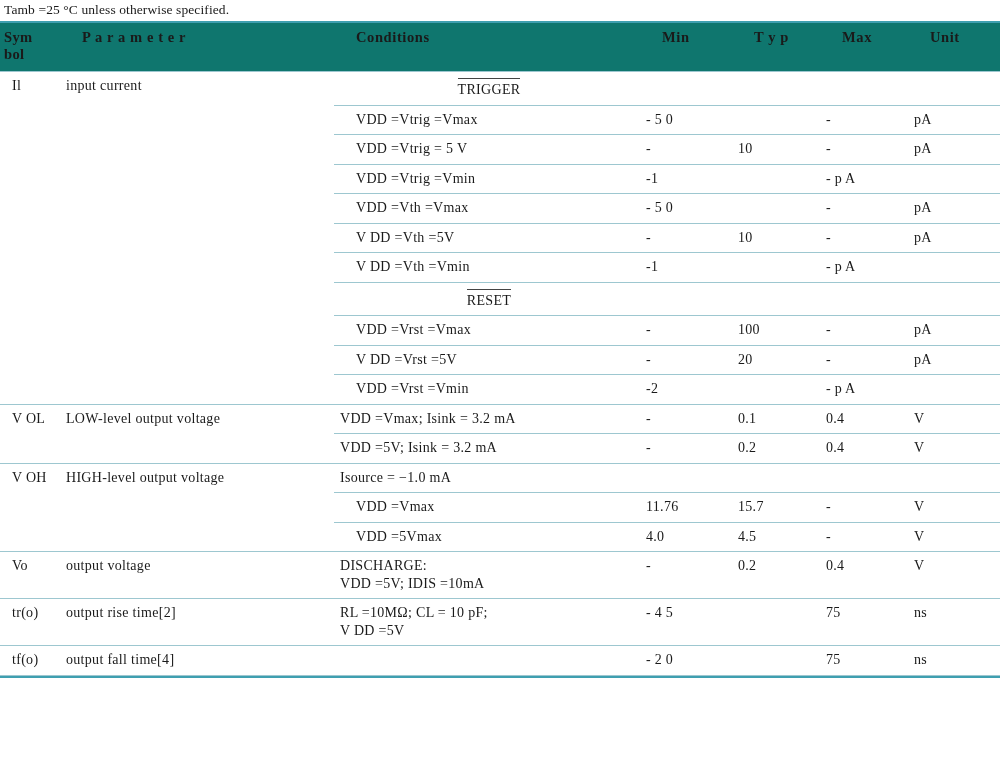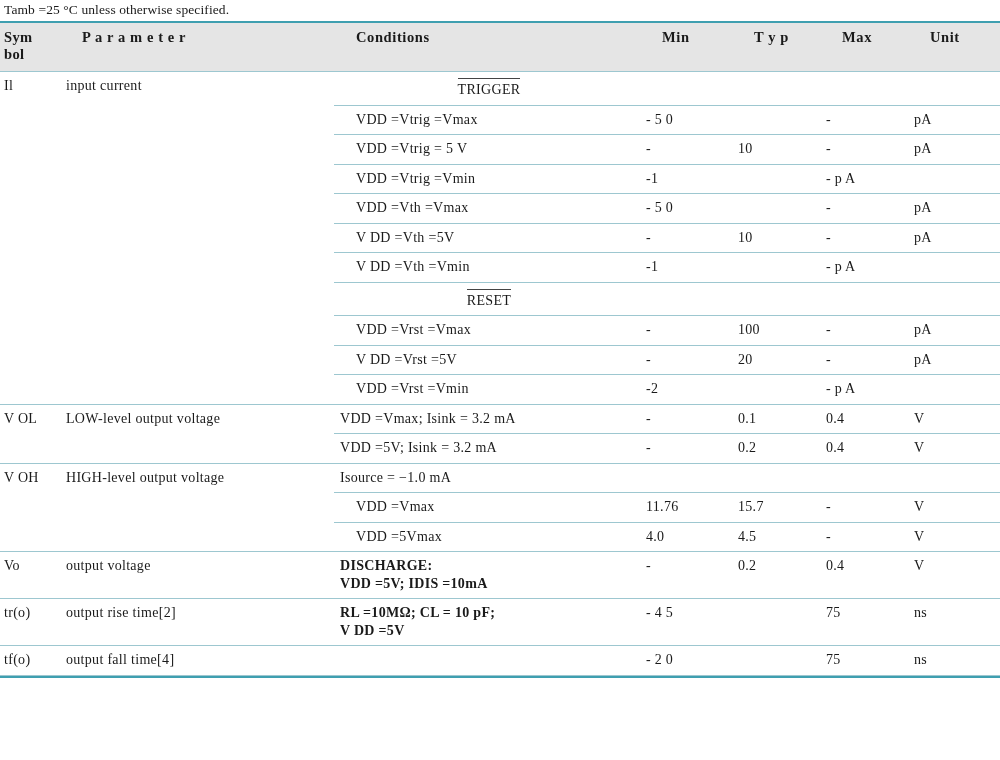--- a/index.html
+++ b/index.html
@@ -34,21 +34,21 @@
   }
   table.spec col.c-sym    { width: 60px; }
   table.spec col.c-param  { width: 274px; }
   table.spec col.c-cond   { width: 306px; }
   table.spec col.c-min    { width: 92px; }
   table.spec col.c-typ    { width: 88px; }
   table.spec col.c-max    { width: 88px; }
   table.spec col.c-unit   { width: 92px; }
 
   thead th {
-    background: #e5e5e5;
+    background: #0f766e;
     font-weight: bold;
     text-align: left;
     vertical-align: top;
     padding: 6px 6px 8px 22px;
     border-top: 2px solid #3f9fb0;
     border-bottom: 1px solid #9dc7d0;
     font-size: 14.5px;
     letter-spacing: 0.6px;
     line-height: 1.18;
   }
@@ -64,21 +64,21 @@
   tbody tr.grp > td {
     border-top: 1px solid #9dc7d0;
   }
   tbody tr.sub > td.cond,
   tbody tr.sub > td.min,
   tbody tr.sub > td.typ,
   tbody tr.sub > td.max,
   tbody tr.sub > td.unit {
     border-top: 1px solid #9dc7d0;
   }
-  td.sym   { padding-left: 4px; }
+  td.sym   { padding-left: 12px; }
   td.param { }
   td.cond  { }
   td.cond.indent { padding-left: 22px; font-family: Liberation Serif, serif; }
   td.cond.heading { padding-left: 10px; text-align: center; }
   .hdr-underline {
     display: inline-block;
     border-top: 1px solid #444;
     padding-top: 2px;
     margin-top: 1px;
   }
@@ -87,21 +87,21 @@
     padding: 0;
     height: 0;
     line-height: 0;
     font-size: 0;
   }
   .bottom-rule {
     width: 1000px;
     border-top: 2px solid #3f9fb0;
     height: 0;
   }
-  .twoline { display: block; font-weight: bold; }
+  .twoline { display: block; }
 </style>
 </head>
 <body>
 
 <div class="page">
 
   <div class="note">Tamb =25 °C unless otherwise specified.</div>
 
   <table class="spec">
     <colgroup>

